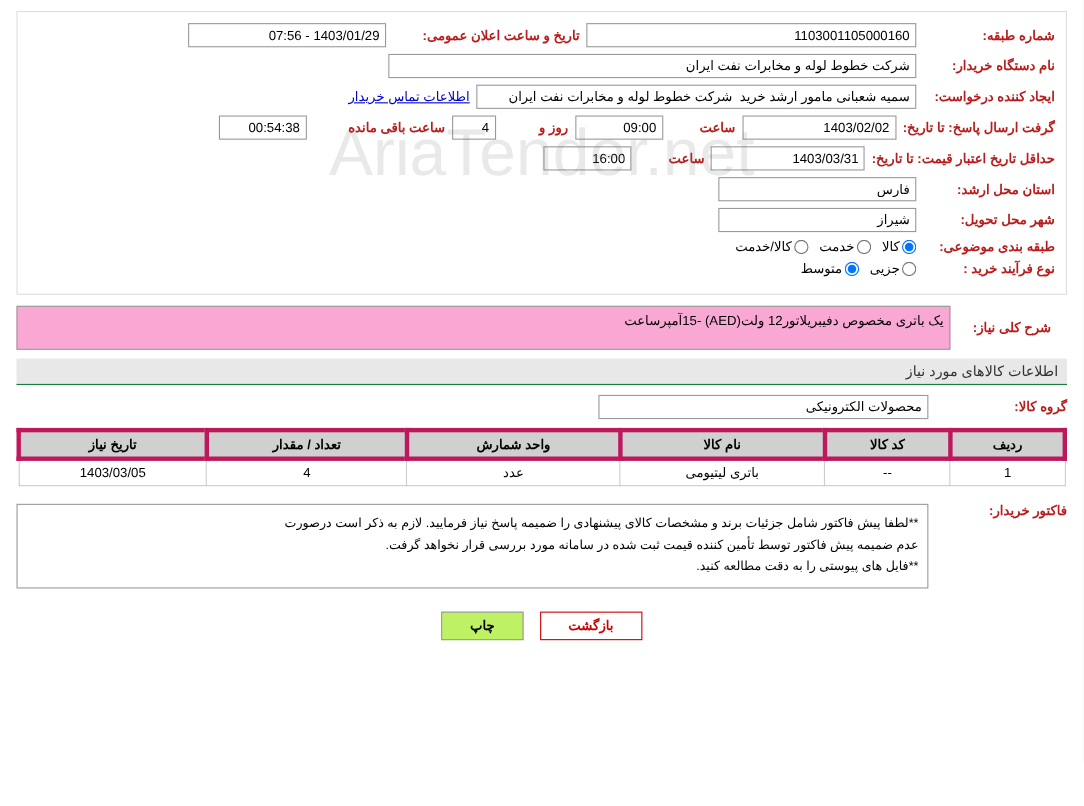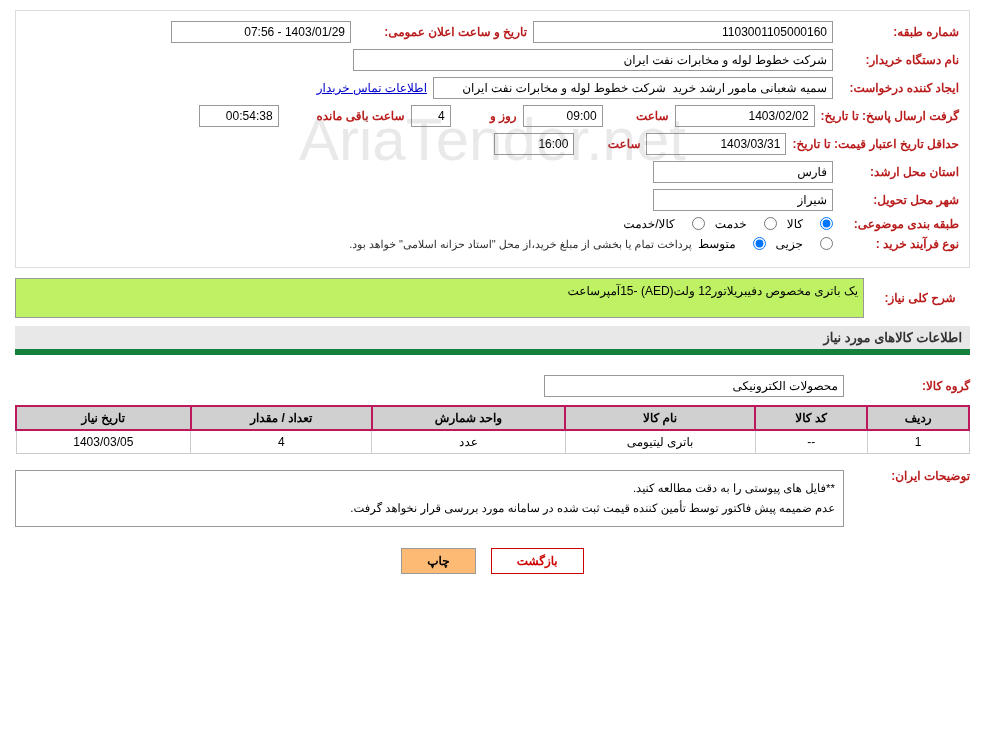--- a/index.html
+++ b/index.html
@@ -64,31 +64,31 @@
     .input-date {
       width: 140px;
     }
     .blue-text {
       color: #0000cc;
       cursor: pointer;
       text-decoration: underline;
     }
     .section-title {
       background: #e8e8e8;
-      border-bottom: 6px solid #15803d;
+      border-bottom: 1px solid #15803d;
       padding: 4px 8px;
-      font-weight: bold;
+      font-weight: normal;
       font-size: 13px;
-      margin-bottom: 20px;
+      margin-bottom: 9px;
       color: #333;
     }
     .description-box {
       border: 1px solid #999;
       padding: 5px;
-      background: #bef264;
+      background: #f9a8d4;
       width: 100%;
       min-height: 40px;
       text-align: right;
       direction: rtl;
     }
     .watermark-section {
       position: relative;
       border: 1px solid #ddd;
       padding: 10px;
       margin-bottom: 10px;
@@ -105,31 +105,31 @@
       pointer-events: none;
       white-space: nowrap;
     }
     .radio-group {
       display: flex;
       align-items: center;
       gap: 10px;
     }
     .radio-item {
       display: flex;
-      align-items: flex-start;
-      gap: 17px;
+      align-items: flex-end;
+      gap: 2px;
     }
     table.data-table {
       width: 100%;
       border-collapse: collapse;
       margin-top: 6px;
     }
     table.data-table th {
       background: #d0d0d0;
-      border: 2px solid #be185d;
+      border: 4px solid #be185d;
       padding: 4px 8px;
       text-align: center;
       font-weight: bold;
     }
     table.data-table td {
       border: 1px solid #ccc;
       padding: 4px 8px;
       text-align: center;
     }
     table.data-table tr:nth-child(even) td {
@@ -152,21 +152,21 @@
     }
     .btn {
       padding: 5px 25px;
       border: 1px solid #999;
       cursor: pointer;
       font-family: Tahoma, Arial, sans-serif;
       font-size: 12px;
       font-weight: bold;
     }
     .btn-print {
-      background: #fdba74;
+      background: #bef264;
       color: #000;
     }
     .btn-back {
       background: #fff;
       color: #cc0000;
       border-color: #cc0000;
     }
   </style>
 </head>
 <body>
@@ -247,21 +247,20 @@
         <div class="radio-group">
           <div class="radio-item">
             <input type="radio" name="process" style="">
             <span>جزیی</span>
           </div>
           <div class="radio-item">
             <input type="radio" name="process" checked="" style="">
             <span>متوسط</span>
           </div>
         </div>
-        <span style="color:#333; font-size:11px;">پرداخت تمام یا بخشی از مبلغ خرید،از محل "استاد حزانه اسلامی" خواهد بود.</span>
       </div>
     </div>
 
     <div class="form-row" style="margin-bottom:8px;">
       <span class="label" style="min-width:100px;text-align:center;">شرح کلی نیاز:</span>
       <div class="description-box" style="flex:1; font-size:12px;">یک باتری مخصوص دفیبریلاتور12 ولت(AED) -15آمپرساعت</div>
     </div>
 
     <div class="section-title">اطلاعات کالاهای مورد نیاز</div>
 
@@ -287,24 +286,25 @@
           <td>--</td>
           <td>باتری لیتیومی</td>
           <td>عدد</td>
           <td>4</td>
           <td>1403/03/05</td>
         </tr>
       </tbody>
     </table>
 
     <div class="form-row" style="margin-top:10px; align-items:flex-start;">
-      <span class="label" style="padding-top:5px;">توضیحات ایران:</span>
+      <span class="label" style="padding-top:5px;">فاکتور خریدار:</span>
       <div class="note-box" style="flex:1;">
+        <div>**لطفا پیش فاکتور شامل جزئیات برند و مشخصات کالای پیشنهادی را ضمیمه پاسخ نیاز فرمایید. لازم به ذکر است درصورت</div>
+        <div>عدم ضمیمه پیش فاکتور توسط تأمین کننده قیمت ثبت شده در سامانه مورد بررسی قرار نخواهد گرفت.</div>
         <div>**فایل های پیوستی را به دقت مطالعه کنید.</div>
-        <div>عدم ضمیمه پیش فاکتور توسط تأمین کننده قیمت ثبت شده در سامانه مورد بررسی قرار نخواهد گرفت.</div>
       </div>
     </div>
 
     <div class="button-bar">
       <button class="btn btn-back">بازگشت</button>
       <button class="btn btn-print">چاپ</button>
     </div>
   </div>
 </div>
 

